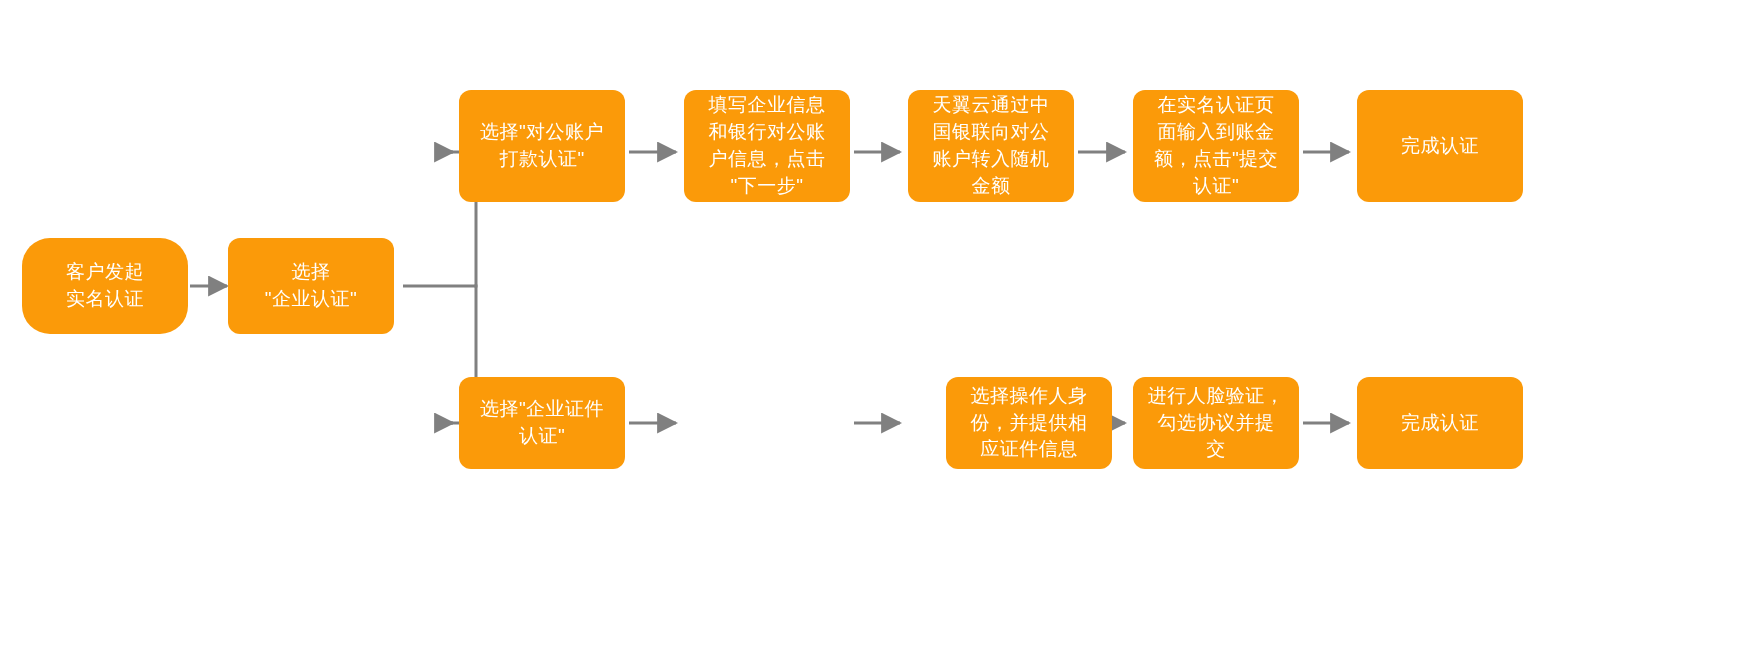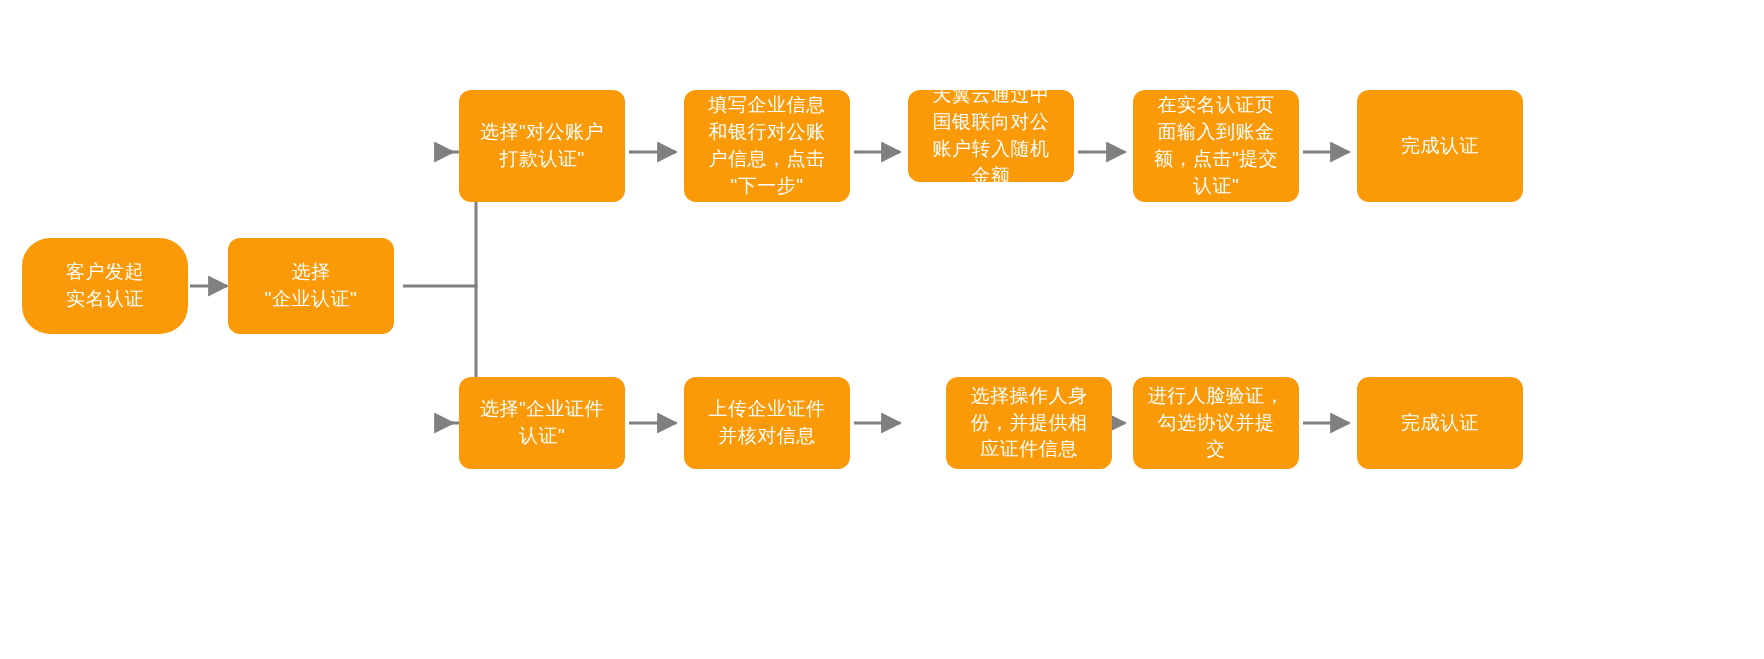--- a/index.html
+++ b/index.html
@@ -84,37 +84,35 @@
 "企业认证"</div>
 
   <div class="node small-pad" style="left:459px; top:90px; width:166px; height:112px;">选择"对公账户
 打款认证"</div>
 
   <div class="node small-pad" style="left:684px; top:90px; width:166px; height:112px;">填写企业信息
 和银行对公账
 户信息，点击
 "下一步"</div>
 
-  <div class="node small-pad" style="left:908px; top:90px; width:166px; height:92px;">天翼云通过中
+  <div class="node small-pad" style="left:908px; top:90px; width:166px; height:112px;">天翼云通过中
 国银联向对公
 账户转入随机
 金额</div>
 
   <div class="node small-pad" style="left:1133px; top:90px; width:166px; height:112px;">在实名认证页
 面输入到账金
 额，点击"提交
 认证"</div>
 
   <div class="node" style="left:1357px; top:90px; width:166px; height:112px;">完成认证</div>
 
   <div class="node small-pad" style="left:459px; top:377px; width:166px; height:92px;">选择"企业证件
 认证"</div>
 
-  <div class="node small-pad" style="left:684px; top:377px; width:166px; height:92px;">上传企业证件
-并核对信息</div>
 
   <div class="node small-pad" style="left:908px; top:377px; width:166px; height:92px;margin-left:38px;">选择操作人身
 份，并提供相
 应证件信息</div>
 
   <div class="node small-pad" style="left:1133px; top:377px; width:166px; height:92px;">进行人脸验证，
 勾选协议并提
 交</div>
 
   <div class="node" style="left:1357px; top:377px; width:166px; height:92px;">完成认证</div>

